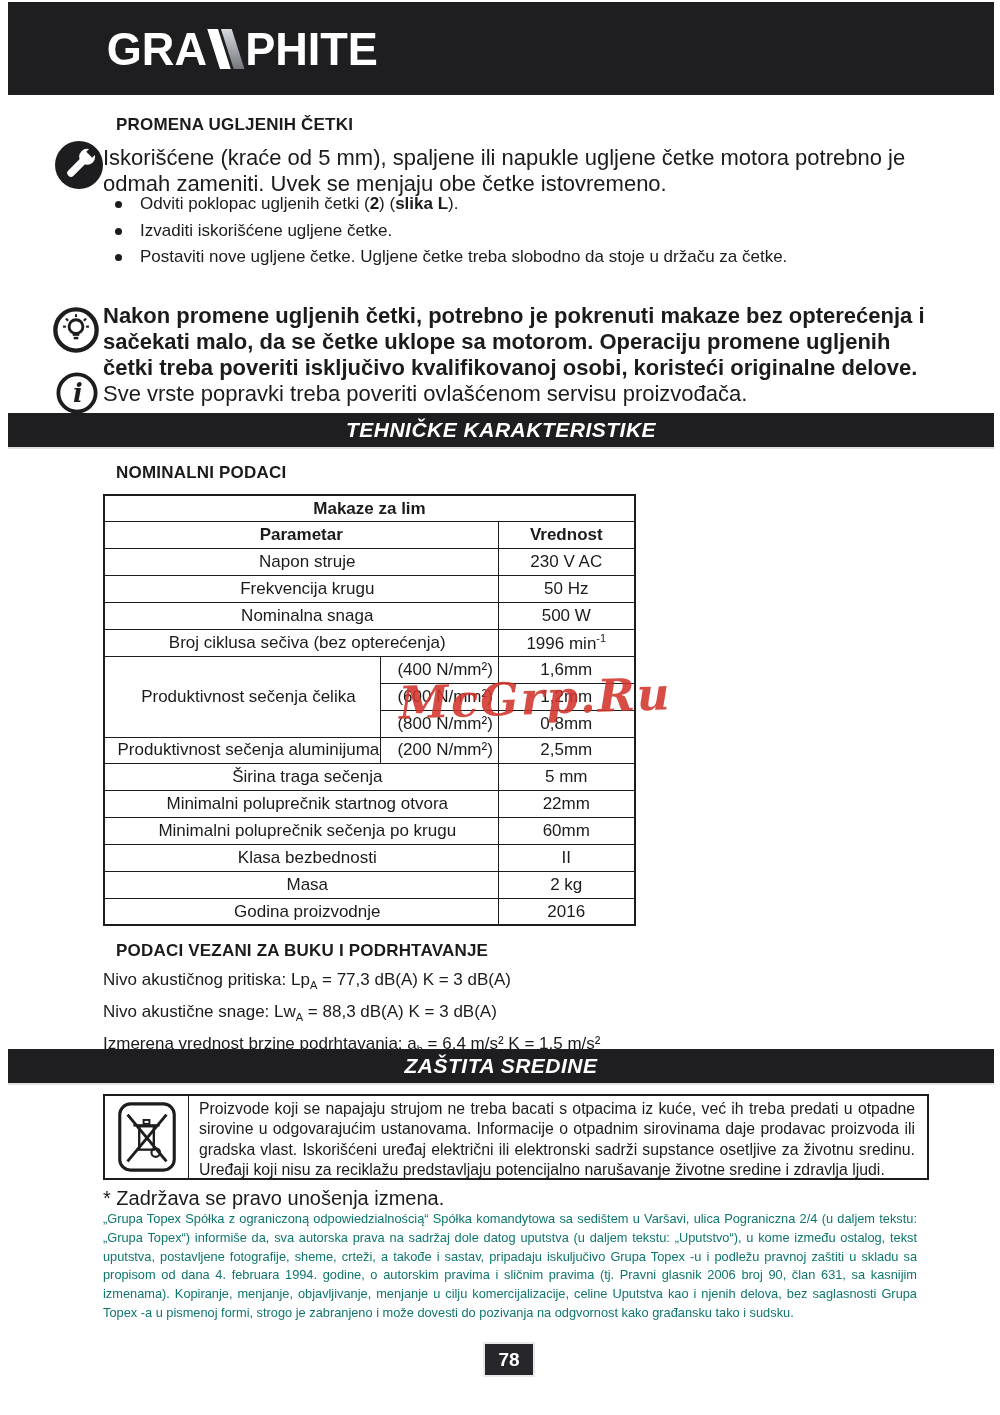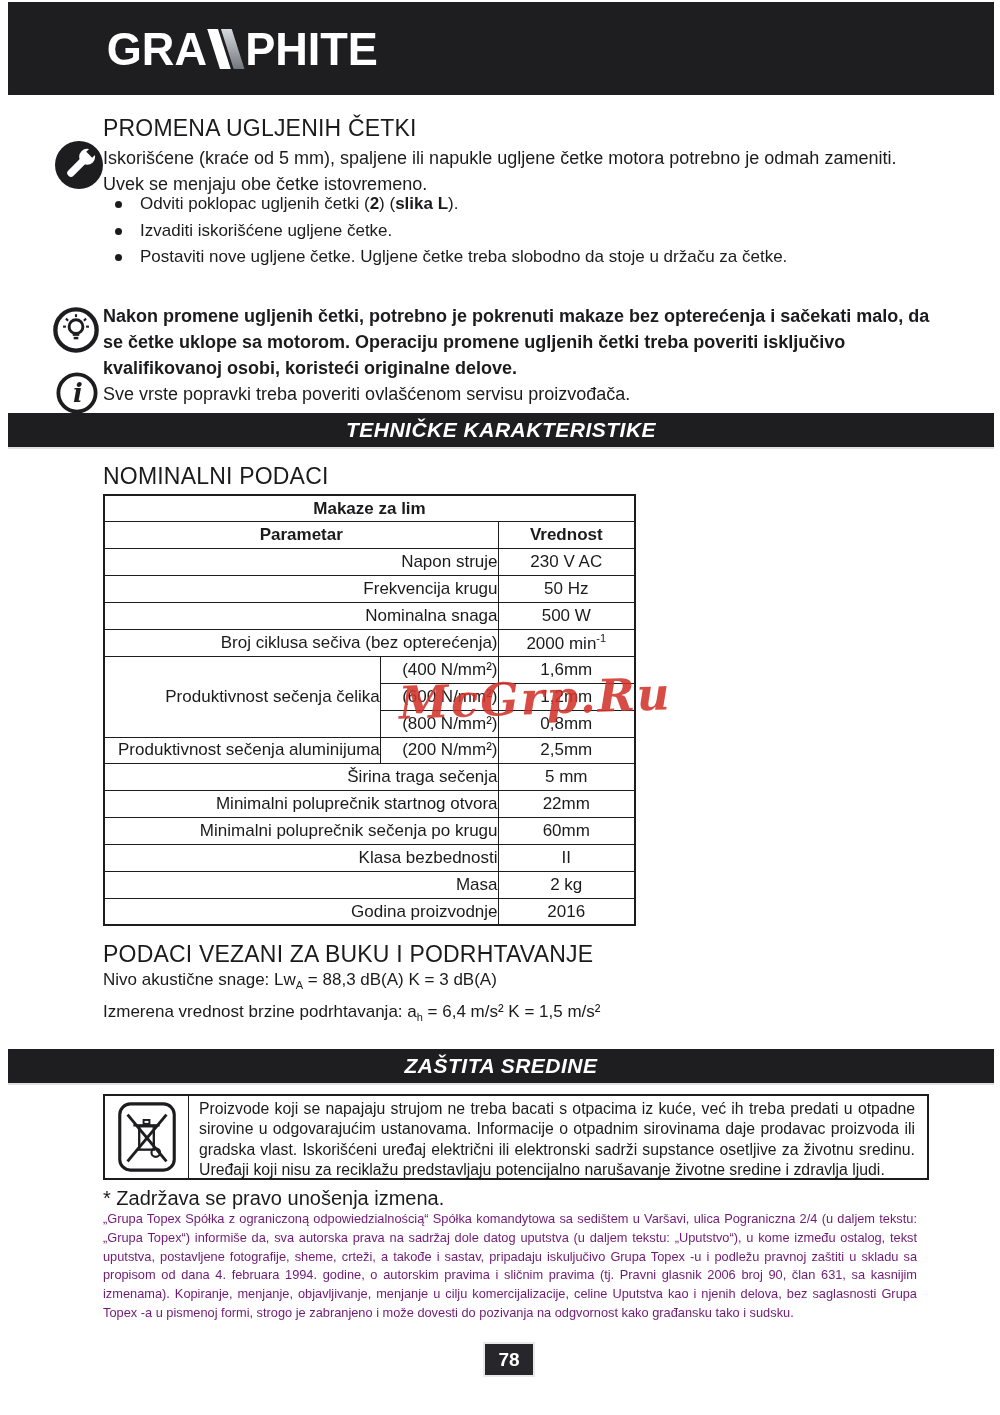--- a/index.html
+++ b/index.html
@@ -7,60 +7,60 @@
         font-family:"Liberation Sans","DejaVu Sans",sans-serif;color:#1b1b1d;}
   
   .hdr{position:absolute;top:2px;left:8px;right:6px;height:93px;background:#1e1e21;
        display:flex;align-items:center;padding-left:96px;box-sizing:border-box;}
   .logo{display:flex;align-items:center;color:#fff;font-weight:bold;font-size:46px;
         letter-spacing:0px;transform:scaleX(.98);}
   .logo .sl{display:inline-block;width:11px;height:40px;transform:skewX(18deg);}
   .sl-white{background:#ffffff;margin:0 3px 0 7px;}
   .sl-gray{background:linear-gradient(#d6d9dd,#74787e);margin-right:7px;}
   
-  .h1{position:absolute;left:103px;font-size:23px;font-weight:normal;letter-spacing:.2px;}
-  .body-text{font-size:18px;line-height:26px;}
+  .h1{position:absolute;left:116px;font-size:17px;font-weight:bold;letter-spacing:.2px;}
+  .body-text{font-size:22px;line-height:26px;}
   .intro{position:absolute;left:103px;top:145px;width:838px;}
   .bullets{position:absolute;left:103px;top:191px;width:840px;margin:0;padding:0;list-style:none;}
   .bullets li{position:relative;padding-left:37px;line-height:26.5px;font-size:17px;}
   .bullets li::before{content:"";position:absolute;left:12px;top:10px;width:7px;height:7px;
         border-radius:50%;background:#1b1b1d;}
   .tip{position:absolute;left:103px;top:303px;width:838px;font-weight:bold;}
   .note{position:absolute;left:103px;top:381px;width:838px;}
   .icon{position:absolute;}
   
   .band{position:absolute;left:8px;right:6px;height:34px;background:#1e1e21;color:#fff;
         display:flex;align-items:center;justify-content:center;font-size:21px;font-weight:bold;
         font-style:italic;letter-spacing:.5px;box-shadow:0 2px 0 rgba(0,0,0,.12);}
   
   .spec{position:absolute;left:103px;top:494px;border-collapse:collapse;width:533px;
         font-size:17px;}
   .spec td,.spec th{border:1.6px solid #1c1c1c;height:26.9px;padding:0 0 0 12px;
-        font-weight:normal;text-align:right;box-sizing:border-box;}
+        font-weight:normal;text-align:center;box-sizing:border-box;}
   .spec .hd{font-weight:bold;text-align:center;padding:0;}
   .spec .c{text-align:center;padding:0;}
   .spec{border:2.5px solid #1c1c1c;}
   
   .wm{position:absolute;left:399px;top:672px;font-family:"DejaVu Serif","Liberation Serif",serif;
       font-style:italic;font-weight:bold;font-size:45px;transform:rotate(-2deg);opacity:.88;
       letter-spacing:2px;white-space:nowrap;}
   
   .noise-lines{position:absolute;left:103px;top:967px;font-size:17px;line-height:26.5px;}
   .noise-lines sub,{font-size:11px;}
   sub{font-size:11px;} sup{font-size:11px;}
   
   .eco{position:absolute;left:103px;top:1094px;width:826px;height:86px;border:2px solid #1c1c1c;
        box-sizing:border-box;display:flex;}
   .eco-iconcell{width:84px;border-right:1.6px solid #1c1c1c;box-sizing:border-box;
        display:flex;align-items:center;justify-content:center;}
   .eco-text{flex:1;padding:3px 12px 3px 10px;font-size:15.8px;line-height:20.4px;
        text-align:justify;}
   .footnote{position:absolute;left:103px;top:1187px;font-size:20px;}
   .legal{position:absolute;left:103px;top:1210px;width:814px;font-size:12.8px;
-         line-height:18.8px;text-align:justify;color:#701a75;}
+         line-height:18.8px;text-align:justify;color:#0f766e;}
   .pagebox{position:absolute;left:485px;top:1344px;width:48px;height:31px;background:#26262b;
          color:#fff;font-weight:bold;font-size:19px;display:flex;align-items:center;
          justify-content:center;box-shadow:0 0 0 2px #e9e9e9;}
 </style>
 </head>
 <body>
 
 <div class="page">
 
   <div class="hdr">
@@ -134,21 +134,21 @@
     <tr>
       <td colspan="2">Frekvencija krugu</td>
       <td class="c">50 Hz</td>
     </tr>
     <tr>
       <td colspan="2">Nominalna snaga</td>
       <td class="c">500 W</td>
     </tr>
     <tr>
       <td colspan="2">Broj ciklusa sečiva (bez opterećenja)</td>
-      <td class="c"><span>2000 min</span><sup>-1</sup></td>
+      <td class="c"><span>1996 min</span><sup>-1</sup></td>
     </tr>
     <tr>
       <td rowspan="3">Produktivnost sečenja čelika</td>
       <td>(400 N/mm²)</td>
       <td class="c">1,6mm</td>
     </tr>
     <tr>
       <td>(600 N/mm²)</td>
       <td class="c">1,2mm</td>
     </tr>
@@ -185,20 +185,21 @@
       <td colspan="2">Godina proizvodnje</td>
       <td class="c">2016</td>
     </tr>
   </tbody>
     </table>
 
   <div class="wm" style="color: rgb(210, 53, 44);">McGrp.Ru</div>
 
   <div class="h1" style="top:941px;">PODACI VEZANI ZA BUKU I PODRHTAVANJE</div>
   <div class="noise-lines">
+    <div><span>Nivo akustičnog pritiska: Lp</span><sub>A</sub><span> = 77,3 dB(A) K = 3 dB(A)</span></div>
     <div><span>Nivo akustične snage: Lw</span><sub>A</sub><span> = 88,3 dB(A) K = 3 dB(A)</span></div>
     <div><span>Izmerena vrednost brzine podrhtavanja: a</span><sub>h</sub><span> = 6,4 m/s² K = 1,5 m/s²</span></div>
   </div>
 
   <div class="band" style="top:1049px;">ZAŠTITA SREDINE</div>
 
   <div class="eco">
     <div class="eco-iconcell">
       <svg width="62" height="72" viewBox="0 0 62 74">
         <rect x="3" y="3" width="56" height="68" rx="11" fill="none" stroke="#1d1d20" stroke-width="3.2"></rect>

